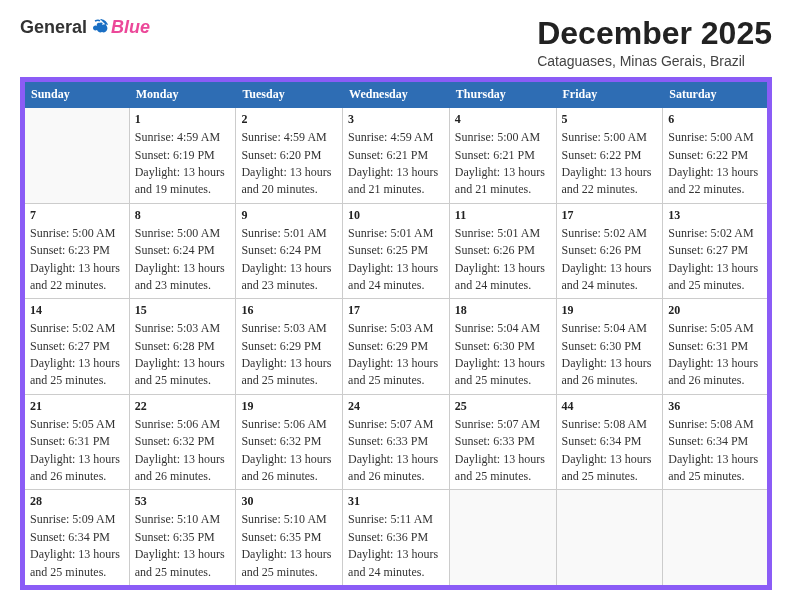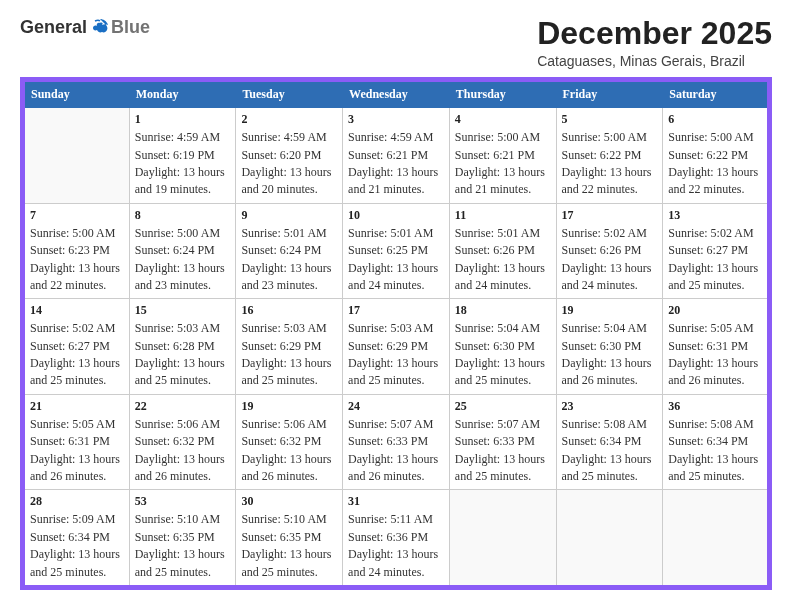--- a/index.html
+++ b/index.html
@@ -96,21 +96,21 @@
 
 <div class="page">
   <div class="header">
     <div class="logo">
       <div class="logo-text">
         <span style="font-size:18px;font-weight:bold;color:#333;">General</span>
         <svg class="logo-bird" viewBox="0 0 22 22">
           <path d="M11 3 C14 3 18 5 19 9 C17 8 15 8 13 9 C15 7 12 6 11 7 C9 6 7 8 8 10 C6 9 4 10 4 12 C4 14 6 15 8 14 C9 16 11 17 13 16 C15 17 17 16 18 14 C19 12 18 10 17 9" fill="#1a6fc4" stroke="none"></path>
           <path d="M6 5 C8 4 10 4 11 5" fill="none" stroke="#1a6fc4" stroke-width="1.5"></path>
         </svg>
-        <span style="font-size:18px;font-weight:bold;color:#737373;">Blue</span>
+        <span style="font-size:18px;font-weight:bold;color:#ec4899;font-style:italic;">Blue</span>
       </div>
     </div>
     <div class="title-block">
       <div class="month-title">December 2025</div>
       <div class="location-title">Cataguases, Minas Gerais, Brazil</div>
     </div>
   </div>
 
   <table class="calendar">
     <thead>
@@ -227,21 +227,21 @@
           </td>
           <td>
             <span class="day-number">24</span>
             <div class="day-content"><span>Sunrise: 5:07 AM</span><br><span>Sunset: 6:33 PM</span><br><span>Daylight: 13 hours</span><br><span>and 26 minutes.</span></div>
           </td>
           <td>
             <span class="day-number">25</span>
             <div class="day-content"><span>Sunrise: 5:07 AM</span><br><span>Sunset: 6:33 PM</span><br><span>Daylight: 13 hours</span><br><span>and 25 minutes.</span></div>
           </td>
           <td>
-            <span class="day-number">23</span>
+            <span class="day-number">44</span>
             <div class="day-content"><span>Sunrise: 5:08 AM</span><br><span>Sunset: 6:34 PM</span><br><span>Daylight: 13 hours</span><br><span>and 25 minutes.</span></div>
           </td>
           <td>
             <span class="day-number">36</span>
             <div class="day-content"><span>Sunrise: 5:08 AM</span><br><span>Sunset: 6:34 PM</span><br><span>Daylight: 13 hours</span><br><span>and 25 minutes.</span></div>
           </td>
         </tr>
         <tr>
           <td>
             <span class="day-number">28</span>

